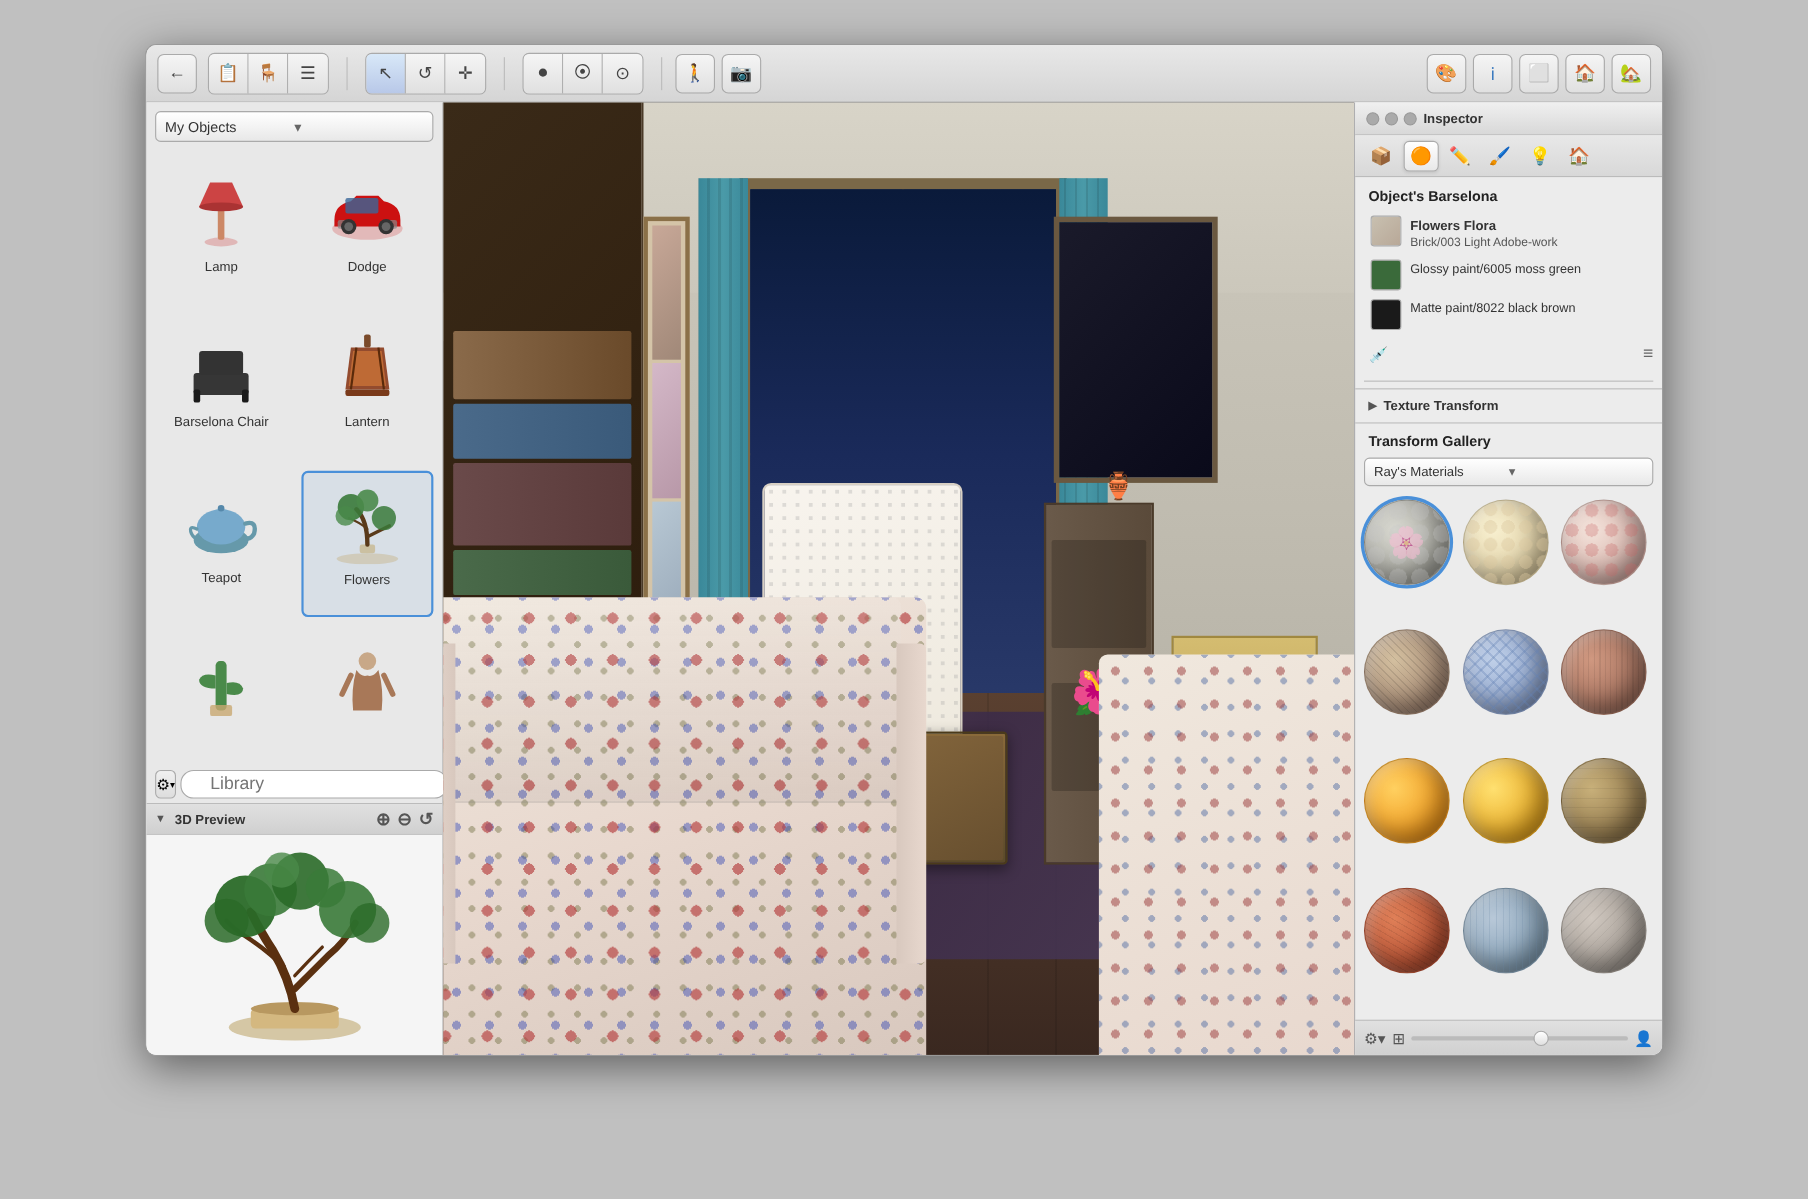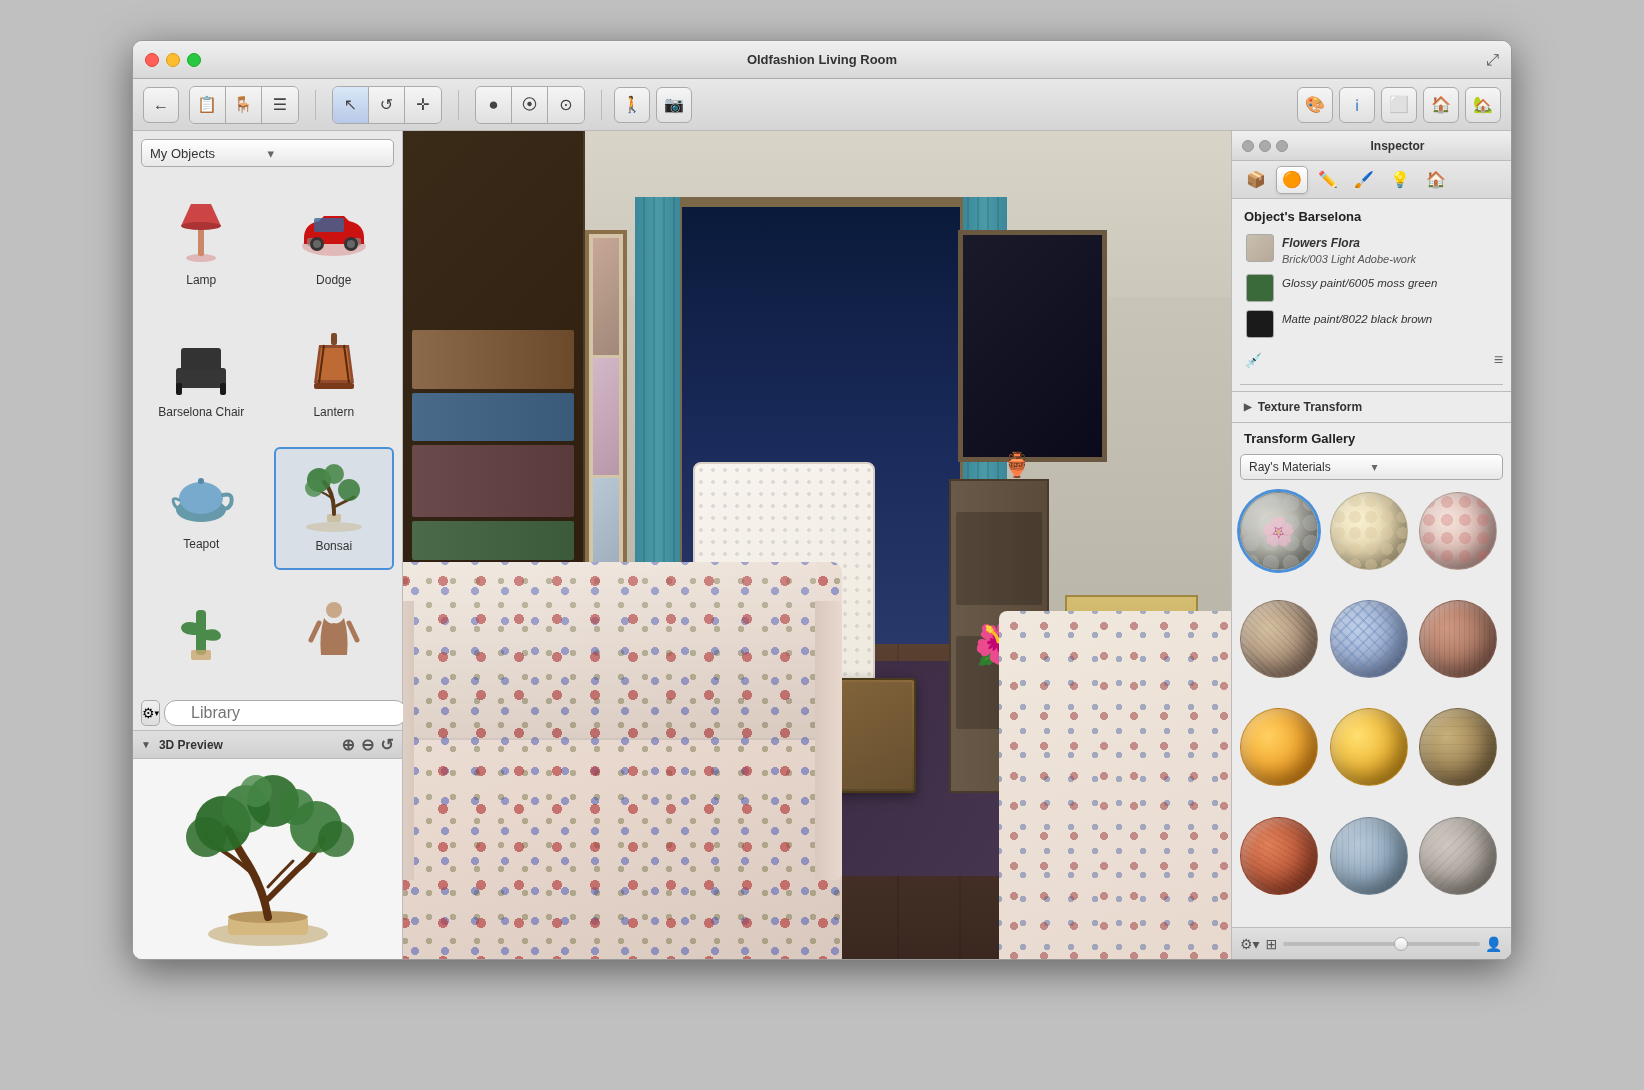--- a/index.html
+++ b/index.html
@@ -272,21 +272,21 @@
       gap: 6px;
     }
     .inspector-traffic { display: flex; gap: 5px; }
     .inspector-dot {
       width: 12px; height: 12px;
       border-radius: 50%;
     }
     .inspector-dot.gray { background: #aaa; border: 1px solid #999; }
     .inspector-title-label {
       flex: 1;
-      text-align: center;
+      text-align: left;
       font-size: 12px;
       font-weight: 600;
       color: #333;
     }
 
     .inspector-tabs {
       background: linear-gradient(to bottom, #e8e8e8, #d8d8d8);
       height: 38px;
       display: flex;
       align-items: center;
@@ -328,21 +328,21 @@
       font-size: 11.5px;
       color: #333;
       line-height: 1.3;
     }
     .material-swatch {
       width: 28px; height: 28px;
       border-radius: 3px;
       flex-shrink: 0;
       border: 1px solid #aaa;
     }
-    .material-name { flex: 1; padding-top: 2px; font-style: italic; }
+    .material-name { flex: 1; padding-top: 2px; }
 
     .inspector-divider {
       height: 1px;
       background: #bbb;
       margin: 6px 8px;
     }
 
     .inspector-toolbar {
       display: flex;
       align-items: center;
@@ -502,29 +502,20 @@
       position: relative;
       background: #b8b4a8;
       overflow: hidden;
     }
   </style>
 </head>
 <body>
 
 <div class="window">
 
-  <div class="title-bar">
-    <div class="traffic-lights">
-      <div class="traffic-light close"></div>
-      <div class="traffic-light minimize"></div>
-      <div class="traffic-light maximize"></div>
-    </div>
-    <div class="title-text">Oldfashion Living Room</div>
-    <div class="title-expand">⤢</div>
-  </div>
 
   <div class="toolbar">
     <div class="toolbar-btn">
       <span>←</span>
     </div>
     <div class="toolbar-group">
       <div class="toolbar-btn">
         <span>📋</span>
       </div>
       <div class="toolbar-btn">
@@ -678,21 +669,21 @@
               <rect x="28" y="52" width="14" height="8" rx="2" fill="#c8b890" opacity="0.8"></rect>
               <path d="M35,52 Q35,30 25,20" stroke="#5a3a1a" stroke-width="4" fill="none" stroke-linecap="round"></path>
               <path d="M35,45 Q45,40 55,35" stroke="#5a3a1a" stroke-width="3" fill="none" stroke-linecap="round"></path>
               <path d="M35,38 Q28,32 18,28" stroke="#5a3a1a" stroke-width="2" fill="none" stroke-linecap="round"></path>
               <circle cx="20" cy="18" r="12" fill="#3a7a3a" opacity="0.9"></circle>
               <circle cx="35" cy="12" r="10" fill="#4a8a4a" opacity="0.9"></circle>
               <circle cx="50" cy="28" r="11" fill="#3a7a3a" opacity="0.85"></circle>
               <circle cx="15" cy="26" r="9" fill="#4a8a4a" opacity="0.8"></circle>
             </svg>
           </div>
-          <div class="object-label">Bonsai</div>
+          <div class="object-label">Flowers</div>
         </div>
 
         <div class="object-item">
           <div class="object-thumb">
             <svg width="70" height="70" viewBox="0 0 70 70">
               <rect x="30" y="15" width="10" height="45" rx="4" fill="#4a8a4a"></rect>
               <path d="M30,28 Q18,25 15,32 Q15,40 30,40" fill="#4a8a4a"></path>
               <path d="M40,35 Q52,32 55,40 Q55,48 40,45" fill="#4a8a4a"></path>
               <rect x="25" y="55" width="20" height="10" rx="2" fill="#c8a870" opacity="0.8"></rect>
             </svg>

